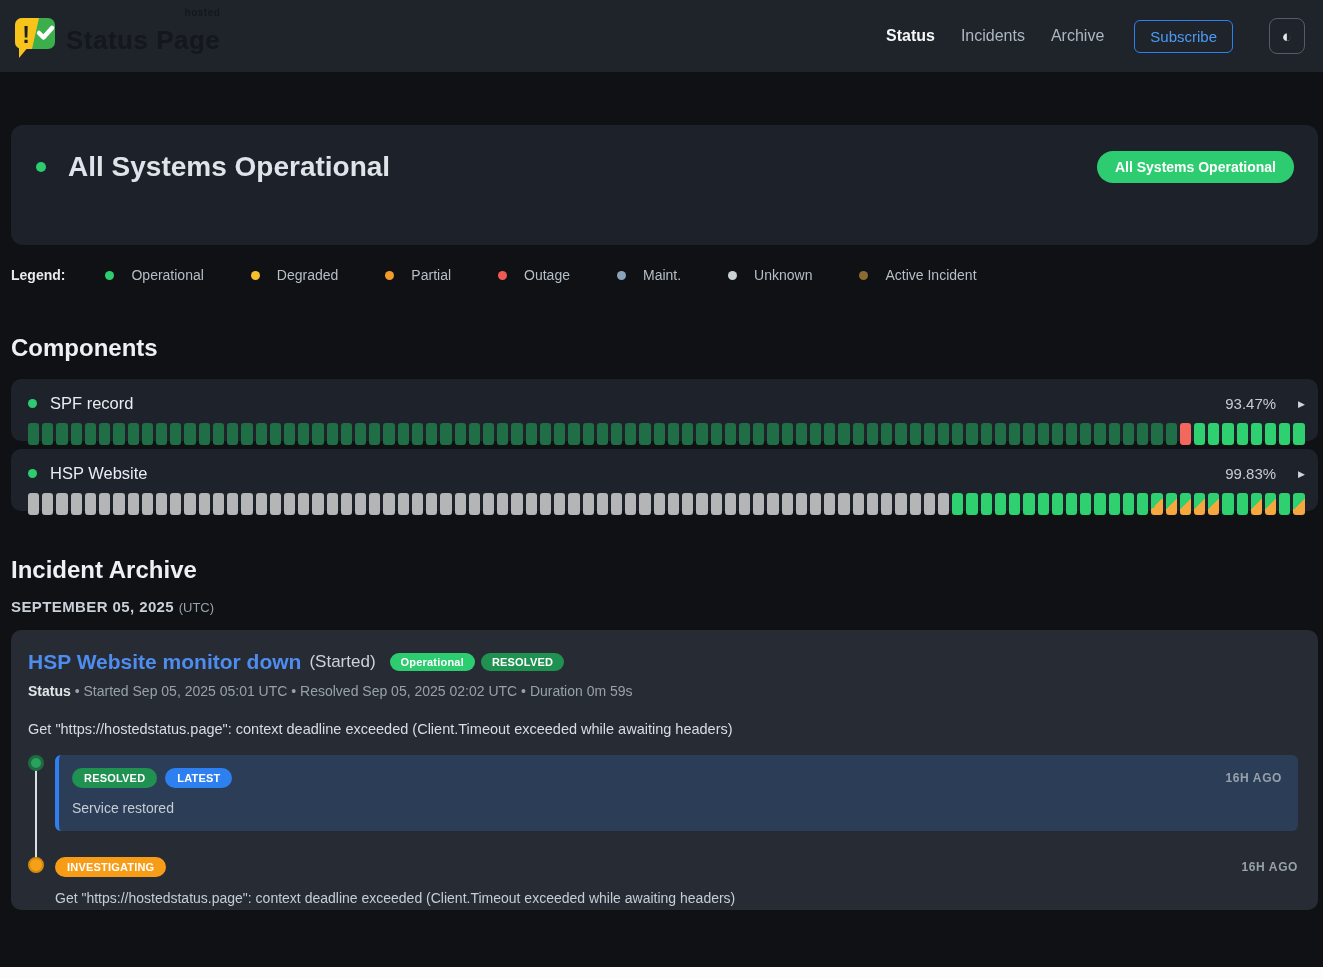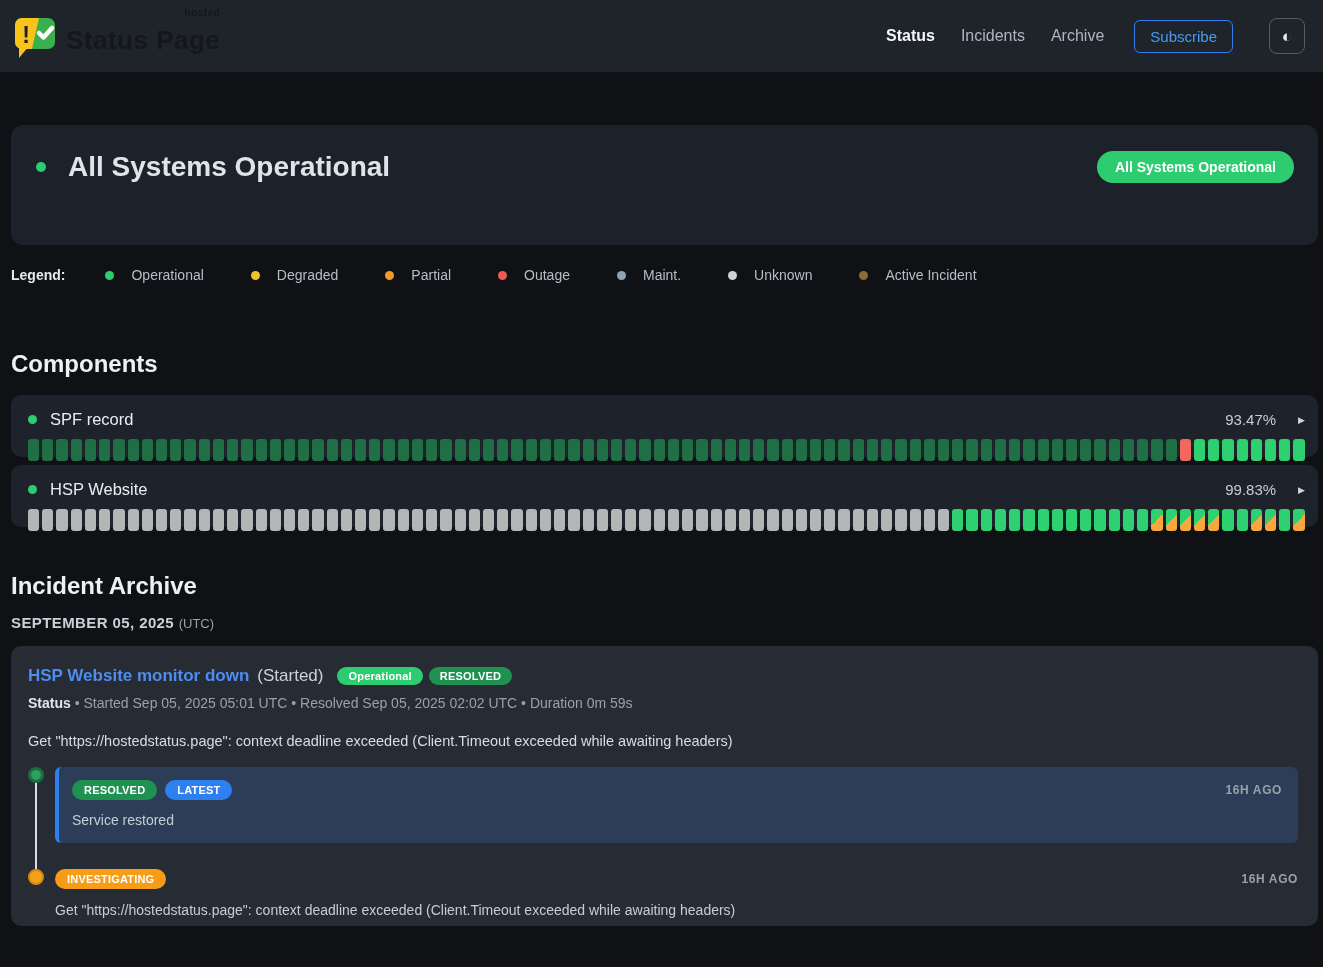--- a/index.html
+++ b/index.html
@@ -43,37 +43,37 @@
     padding:8px 18px; border-radius:16px;
   }
   .hero-sub { margin-top:17px; margin-left:0; font-size:15px; color:#a9b1ba; padding-left:0; }
   
   .legend { margin-top:21px; display:flex; align-items:center; font-size:14px; color:#b6bec7; height:18px;}
   .legend-label { font-weight:700; color:#e6e9ed; margin-right:40px; }
   .legend-item { display:flex; align-items:center; margin-right:47px; }
   .legend-dot { width:9px; height:9px; margin-right:17px; }
   
   .section-heading { font-size:24px; font-weight:700; color:#eef1f4; }
-  .components-heading { margin-top:66px; }
+  .components-heading { margin-top:50px; }
   .comp-card { margin-top:17px; background:#1e232b; border-radius:10px; padding:15px 13px 15px 17px; height:62px; }
   .comp-card + .comp-card { margin-top:8px; }
   .comp-head { display:flex; align-items:center; }
   .comp-dot { width:9px; height:9px; margin-right:13px; }
   .comp-name { font-size:16.5px; font-weight:500; color:#e9edf1; }
   .comp-uptime { margin-left:auto; font-size:15px; color:#c6cdd5; }
   .comp-arrow { margin-left:22px; font-size:9px; color:#cfd4da; cursor:pointer; }
   .bars { display:flex; gap:3px; margin-top:10px; height:22px; }
   .bar { flex:1 1 0; border-radius:3px; cursor:pointer; }
   
   .history-heading { margin-top:45px; }
   .history-date { margin-top:14px; font-size:15px; font-weight:700; color:#c9d0d8; letter-spacing:0.4px; }
   .history-date .utc { font-size:13px; font-weight:400; color:#99a1ab; letter-spacing:0; }
   .incident-card { margin-top:15px; background:#272c34; border-radius:10px; padding:20px 20px 18px 17px; height:280px; }
   .inc-title-row { display:flex; align-items:center; gap:8px; }
-  .inc-title { font-size:17px; font-weight:700; color:#4e8cf0; cursor:pointer; }
+  .inc-title { font-size:21px; font-weight:700; color:#4e8cf0; cursor:pointer; }
   .inc-component { font-size:17px; font-weight:500; color:#ccd2d9; }
   .mini-badge {
     color:#fff; font-size:11px; font-weight:700; border-radius:10px; padding:3px 11px; letter-spacing:0.2px;
     margin-left:6px;
   }
   .inc-meta { margin-top:9px; font-size:14px; color:#98a1ab; }
   .inc-meta b { color:#e2e6ea; }
   .inc-desc { margin-top:22px; font-size:14.5px; color:#d9dde2; }
   
   .timeline { margin-top:18px; position:relative; }

